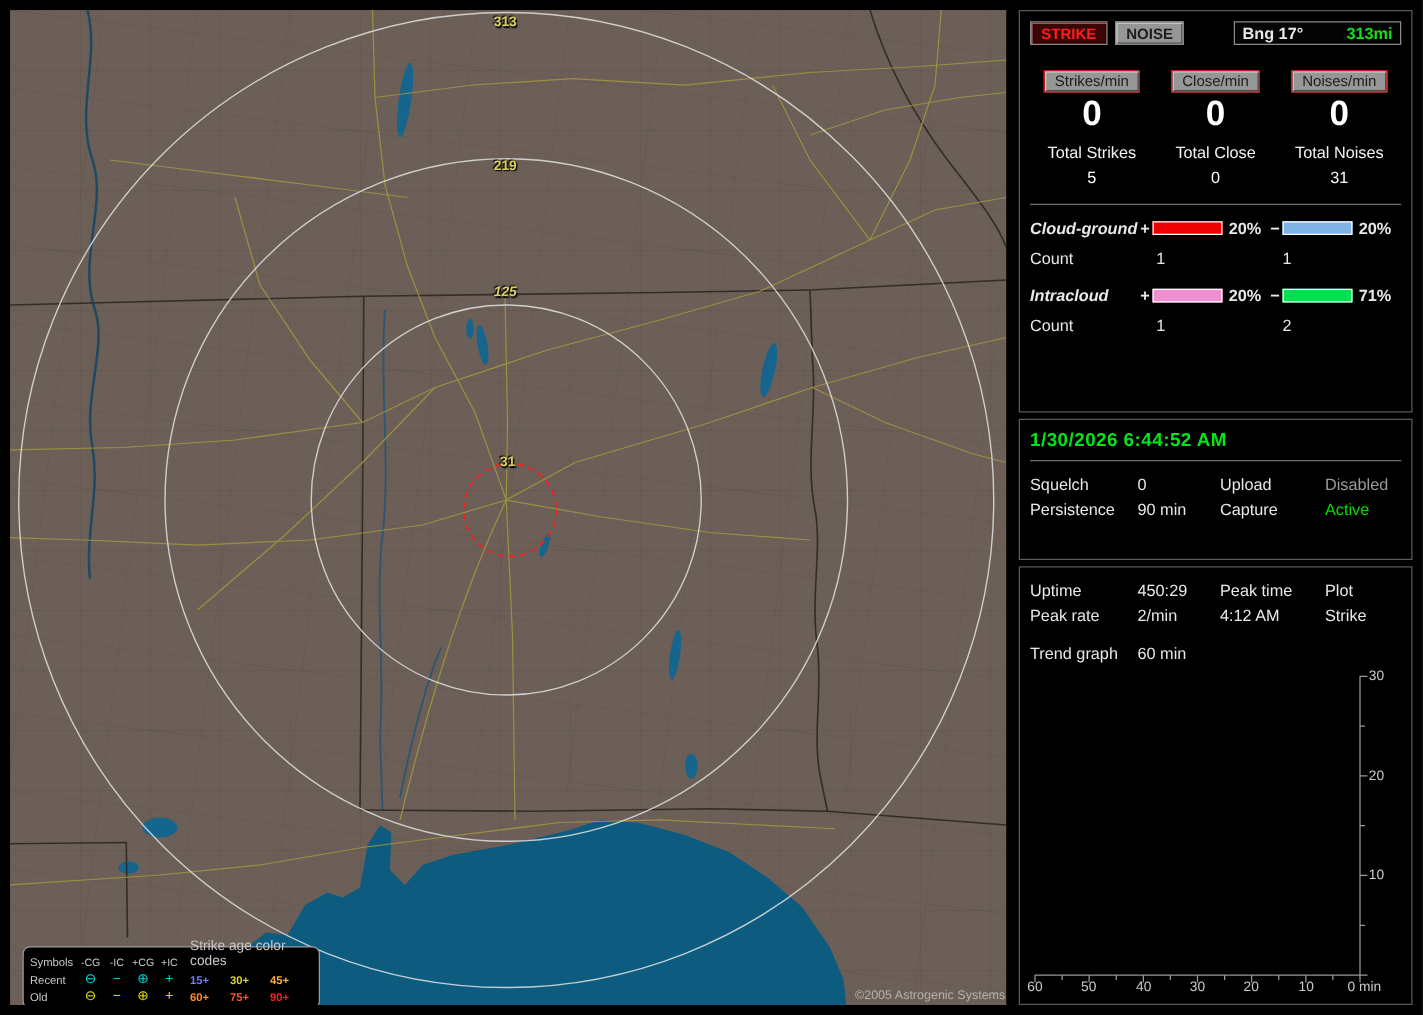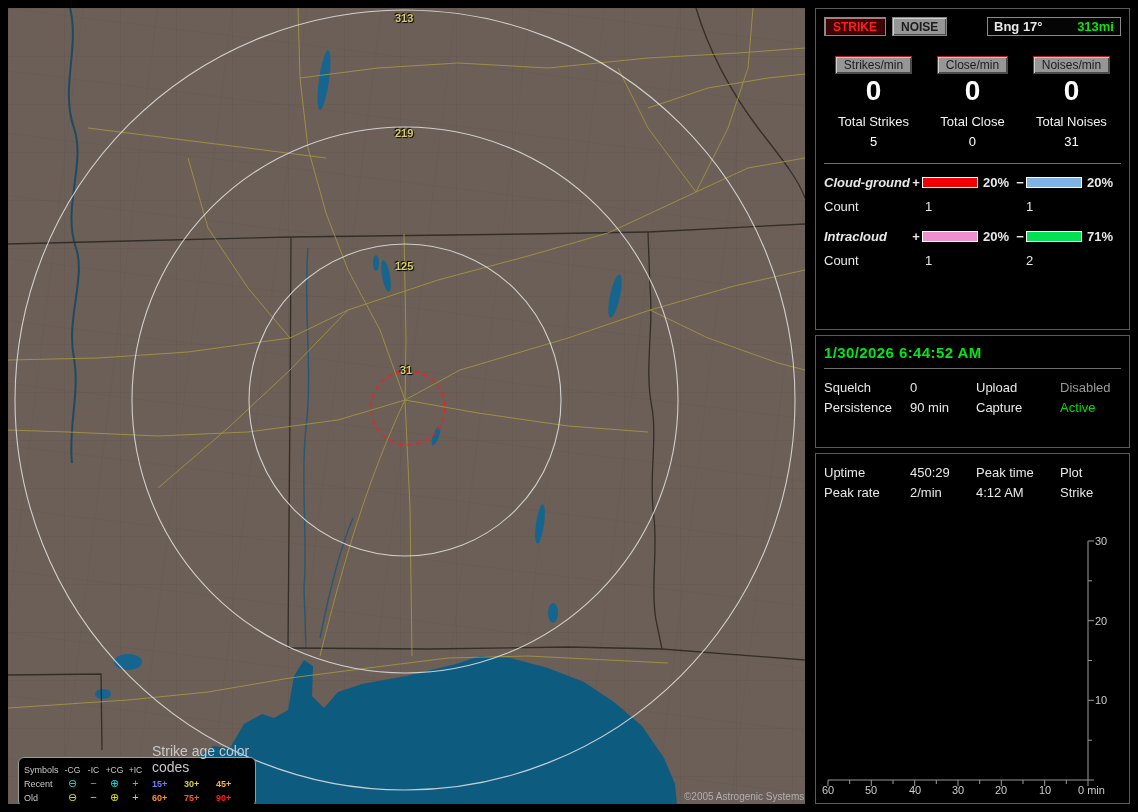--- a/index.html
+++ b/index.html
@@ -13,21 +13,21 @@
   .ring-label { position:absolute; font-size:11px; font-weight:bold; color:#d8cf62;
     text-shadow:1px 1px 1px #000, -1px -1px 1px #000; }
   .copyright { position:absolute; left:676px; top:783px; font-size:10px; color:#b0b0b0; }
   
   .legend { position:absolute; left:10px; top:749px; width:238px; height:50px; background:#000;
     border:1px solid #9a9a9a; border-radius:6px; padding:3px 5px 2px 5px; font-size:9px; }
   .lg-row { display:flex; align-items:flex-end; height:14px; }
   .lg-name { width:38px; color:#c8c8c8; }
   .lg-symhead { width:21px; text-align:center; color:#c8c8c8; font-size:8.5px; }
   .lg-sym { width:21px; text-align:center; font-size:11px; line-height:11px; }
-  .lg-agehead { flex:1; padding-left:6px; color:#c8c8c8; font-size:14px; }
+  .lg-agehead { flex:1; padding-left:6px; color:#c8c8c8; font-size:11px; }
   .lg-ages { display:flex; padding-left:6px; }
   .lg-age { width:32px; font-weight:bold; }
   
   .panel { position:absolute; left:815px; width:315px; background:#000; border:1px solid #5a5a5a; padding:8px; font-size:13px; }
   .panel-1 { top:8px;   height:322px; }
   .panel-2 { top:335px; height:113px; }
   .panel-3 { top:453px; height:351px; }
   .mode-row { display:flex; align-items:center; }
   .btn { font-family:inherit; font-size:12px; font-weight:bold; height:19px; padding:0 8px; cursor:pointer;
     border:1px solid #888; box-shadow:inset 1px 1px 0 #cfcfcf, inset -1px -1px 0 #4a4a4a; }
@@ -135,21 +135,21 @@
         <circle cx="397" cy="392" r="156"></circle>
         <circle cx="397" cy="392" r="273"></circle>
         <circle cx="397" cy="392" r="390"></circle>
       </g>
 
       <circle cx="400" cy="400" r="37" fill="none" stroke="#ee2222" stroke-width="1.5" stroke-dasharray="5 4"></circle>
     </svg>
 
     <div class="ring-label" style="left:387px; top:4px;">313</div>
     <div class="ring-label" style="left:387px; top:119px;">219</div>
-    <div class="ring-label" style="left:387px; top:252px;">125</div>
+    <div class="ring-label" style="left:387px; top:220px;font-style:italic;">125</div>
     <div class="ring-label" style="left:392px; top:356px;">31</div>
 
     
     <div class="legend">
       <div class="lg-row">
         <span class="lg-name">Symbols</span>
         <span class="lg-symhead">-CG</span>
         <span class="lg-symhead">-IC</span>
         <span class="lg-symhead">+CG</span>
         <span class="lg-symhead">+IC</span>
@@ -275,20 +275,26 @@
       <span>450:29</span>
       <span>Peak time</span>
       <span>Plot</span>
     </div>
     <div class="grid-row">
       <span>Peak rate</span>
       <span>2/min</span>
       <span>4:12 AM</span>
       <span>Strike</span>
     </div>
+    <div class="grid-row p3-gap">
+      <span>Trend graph</span>
+      <span>60 min</span>
+      <span></span>
+        <span></span>
+    </div>
 
     <svg class="graph-svg" viewBox="0 0 315 349">
       <g stroke="#9a9a9a" stroke-width="1">
         <line x1="272" y1="87" x2="272" y2="326"></line>
         <line x1="12" y1="326" x2="272" y2="326"></line>
 
         <line x1="272" y1="87" x2="278" y2="87"></line>
         <line x1="272" y1="166.7" x2="278" y2="166.7"></line>
         <line x1="272" y1="246.3" x2="278" y2="246.3"></line>
         <line x1="272" y1="326" x2="278" y2="326"></line>

